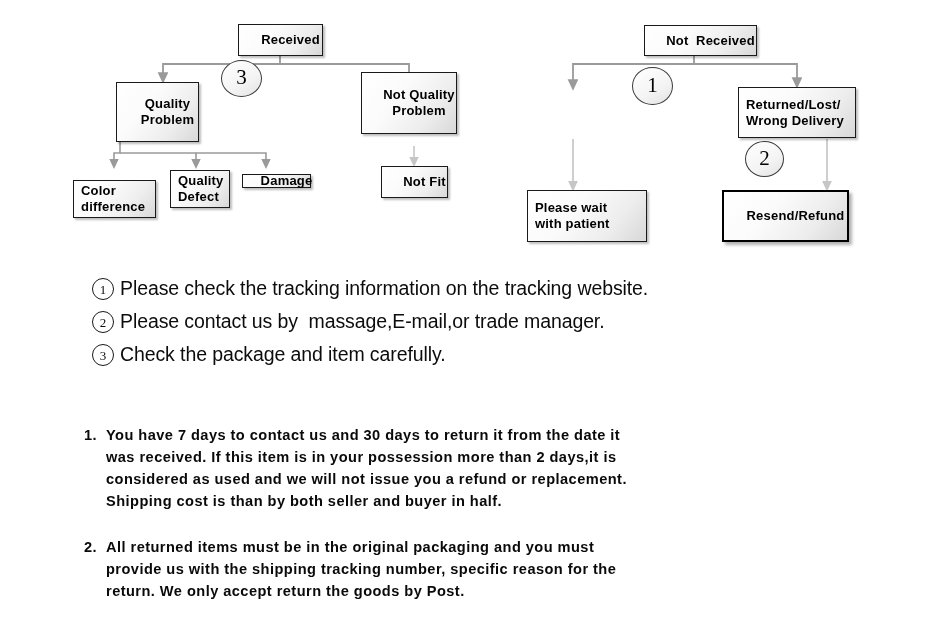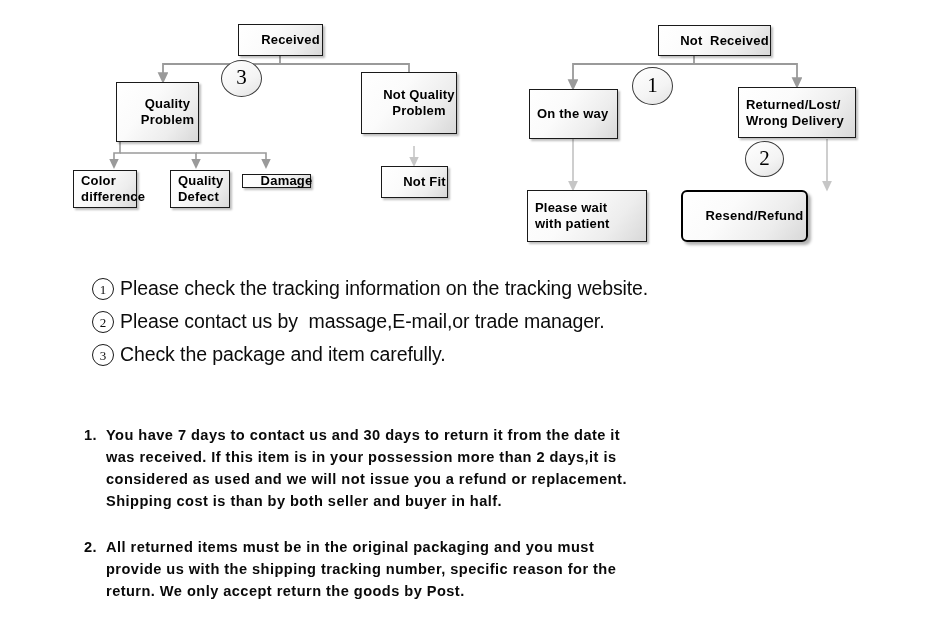--- a/index.html
+++ b/index.html
@@ -178,57 +178,54 @@
     <div class="fbox center" style="left:116px; top:82px; width:83px; height:60px;">
       <span class="ln">Quality</span>
       <span class="ln">Problem</span>
     </div>
 
     <div class="fbox center" style="left:361px; top:72px; width:96px; height:62px;">
       <span class="ln">Not Quality</span>
       <span class="ln">Problem</span>
     </div>
 
-    <div class="fbox left" style="left:73px; top:170px; width:64px; height:38px;">
+    <div class="fbox left" style="left:73px; top:180px; width:83px; height:38px;">
       <span class="ln">Color</span>
       <span class="ln">difference</span>
     </div>
 
     <div class="fbox left" style="left:170px; top:170px; width:60px; height:38px;">
       <span class="ln">Quality</span>
       <span class="ln">Defect</span>
     </div>
 
     <div class="fbox center" style="left:242px; top:174px; width:69px; height:14px;">
       <span class="ln">Damage</span>
     </div>
 
     <div class="fbox center" style="left:381px; top:166px; width:67px; height:32px;">
       <span class="ln">Not Fit</span>
     </div>
 
-    <div class="fbox center" style="left:658px; top:25px; width:113px; height:31px;text-align:center;">
+    <div class="fbox center" style="left:644px; top:25px; width:113px; height:31px;text-align:center;">
       <span class="ln">Not  Received</span>
     </div>
 
-    <div class="fbox left" style="left:529px; top:89px; width:89px; height:50px;">
-      <span class="ln">On the way</span>
-    </div>
 
     <div class="fbox left" style="left:527px; top:190px; width:120px; height:52px;">
       <span class="ln">Please wait</span>
       <span class="ln">with patient</span>
     </div>
 
     <div class="fbox left" style="left:738px; top:87px; width:118px; height:51px;">
       <span class="ln">Returned/Lost/</span>
       <span class="ln">Wrong Delivery</span>
     </div>
 
-    <div class="fbox center thick" style="left:681px; top:190px; width:127px; height:52px;border-radius:6px;">
+    <div class="fbox center thick" style="left:722px; top:190px; width:127px; height:52px;">
       <span class="ln">Resend/Refund</span>
     </div>
 
     <div class="circ" style="left:221px; top:60px; width:41px; height:37px;">
       <span>3</span>
     </div>
     <div class="circ" style="left:632px; top:67px; width:41px; height:38px;">
       <span>1</span>
     </div>
     <div class="circ" style="left:745px; top:141px; width:39px; height:36px;">

